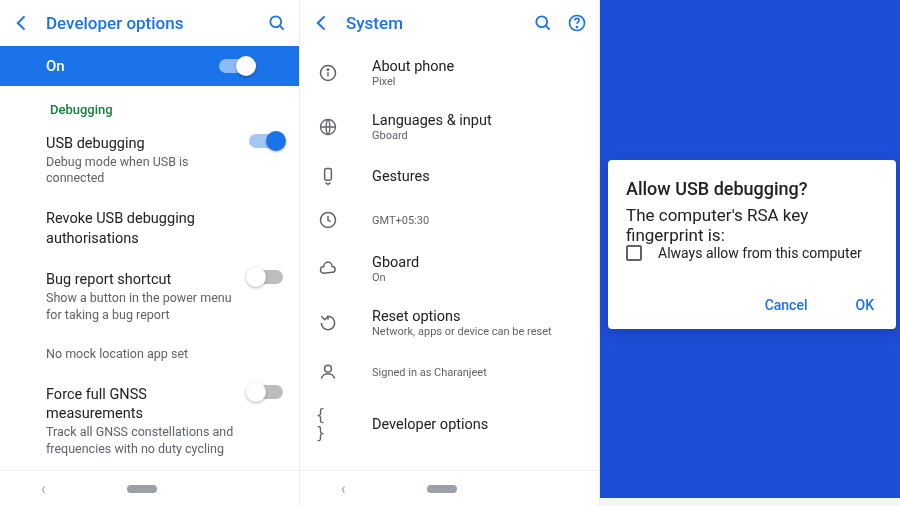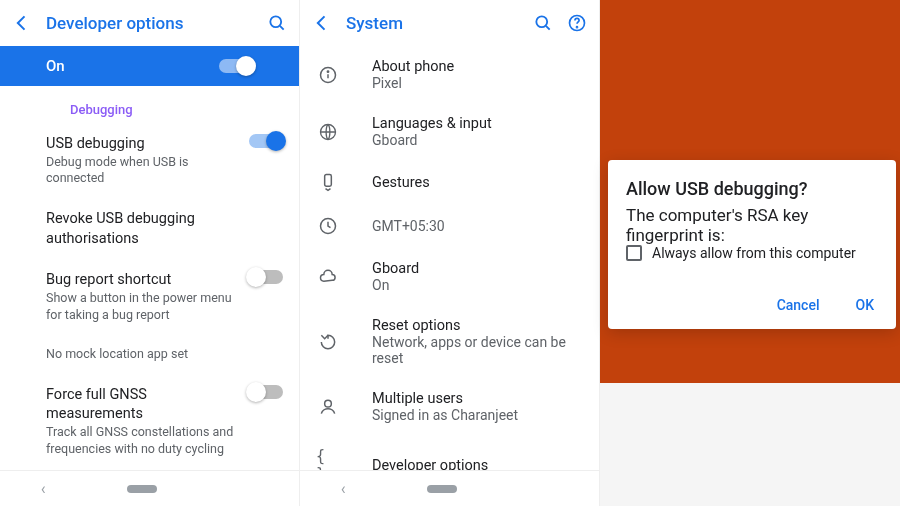--- a/index.html
+++ b/index.html
@@ -17,22 +17,22 @@
     width: 300px;
     height: 506px;
     background: #ffffff;
     display: flex;
     flex-direction: column;
     border-right: 1px solid #eee;
     position: relative;
   }
   .panel3 {
     width: 300px;
-    height: 383px;
-    background: #c2410c;
+    height: 498px;
+    background: #1d4ed8;
     position: relative;
   }
   .appbar {
     height: 46px;
     display: flex;
     align-items: center;
     padding: 0 12px;
     gap: 14px;
   }
   .appbar svg { flex: none; }
@@ -62,54 +62,54 @@
     position: absolute; top: -3px; width: 20px; height: 20px; border-radius: 50%;
     background: #fff; box-shadow: 0 1px 3px rgba(0,0,0,0.3);
   }
   .switch.on .knob { right: -3px; }
   .switch.off .knob { left: -3px; background:#fff; }
   .switch.off { background: #bdbdbd; }
   .switch.on.blue { background: #a3c7f5; }
   .switch.on.blue .knob { background: #1a73e8; }
   .content { flex: 1; overflow: hidden; }
   .section-label {
-    color: #8b5cf6; font-size: 13px; font-weight: 500;
-    padding: 16px 70px 6px;
+    color: #15803d; font-size: 13px; font-weight: 500;
+    padding: 16px 50px 6px;
   }
   .row {
     display: flex; align-items: flex-start; padding: 11px 16px 11px 46px;
     gap: 14px;
   }
   .row .txt { flex:1; min-width:0;}
   .row .title { font-size: 14.5px; color: #202124; line-height: 1.35;}
   .row .sub { font-size: 12.5px; color: #5f6368; line-height: 1.35; }
   .sysrow {
     display: flex; align-items: center; padding: 12px 16px; gap: 32px;
   }
   .sysrow .ic { width: 24px; display:flex; justify-content:center; color:#5f6368;}
   .sysrow .txt { flex:1; }
   .sysrow .title { font-size: 14.5px; color:#202124; }
-  .sysrow .sub { font-size: 14px; color:#5f6368; }
+  .sysrow .sub { font-size: 11px; color:#5f6368; }
   .navbar {
     height: 36px; display:flex; align-items:center; justify-content:space-around;
     border-top: 1px solid #eee; color:#5f6368;
   }
   .navbar .pill { width:30px; height:8px; border-radius:4px; background:#9aa0a6; }
   .navbar .chev { font-size:16px; color:#9aa0a6;}
   .dialog {
     position:absolute; left: 8px; right: 4px; top: 160px;
     background:#fff; border-radius:4px; padding: 18px 18px 10px 18px;
     box-shadow: 0 4px 16px rgba(0,0,0,0.18);
   }
   .dialog h3 { font-size: 18px; font-weight: 500; margin-bottom: 6px;}
   .dialog p { font-size: 17px; color:#202124; }
-  .dialog .chkrow { display:flex; align-items:flex-start; gap:10px; font-size:14px; margin-bottom: 30px;}
+  .dialog .chkrow { display:flex; align-items:flex-start; gap:16px; font-size:14px; margin-bottom: 30px;}
   .dialog .chkbox { width:16px; height:16px; border:2px solid #5f6368; border-radius:2px;}
   .dialog .actions { display:flex; justify-content:flex-end; gap:28px; }
-  .dialog .actbtn { color:#1a73e8; font-weight:500; font-size:14px; padding:6px 4px;}
+  .dialog .actbtn { color:#1a73e8; font-weight:500; font-size:14px; padding:6px 4px;margin-left:12px;}
 </style>
 </head>
 <body>
 
 <div class="panel">
   <div class="appbar">
     <span class="iconbtn">
       <svg width="20" height="20" viewBox="0 0 24 24" fill="none" stroke="#1a73e8" stroke-width="2.4">
           <path d="M15 4l-8 8 8 8"></path>
         </svg>
@@ -275,21 +275,20 @@
         </div>
     </div>
     <div class="sysrow">
       <span class="ic">
           <svg width="20" height="20" viewBox="0 0 24 24" fill="none" stroke="#5f6368" stroke-width="1.8">
             <circle cx="12" cy="8" r="4"></circle>
             <path d="M4 20c1-4 5-6 8-6s7 2 8 6"></path>
           </svg>
         </span>
       <div class="txt">
-          <div class="title">Multiple users</div>
           <div class="sub">Signed in as Charanjeet</div>
         </div>
     </div>
     <div class="sysrow">
       <span class="ic">
           <span style="font-family:monospace;color:#5f6368;font-size:15px;">{ }</span>
         </span>
       <div class="txt">
           <div class="title">Developer options</div>
         </div>

